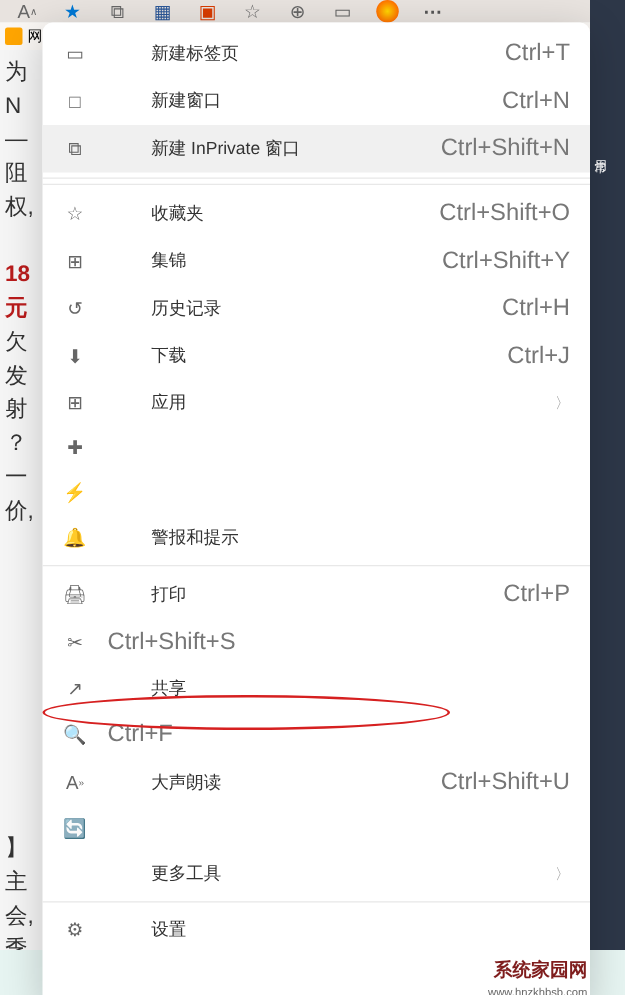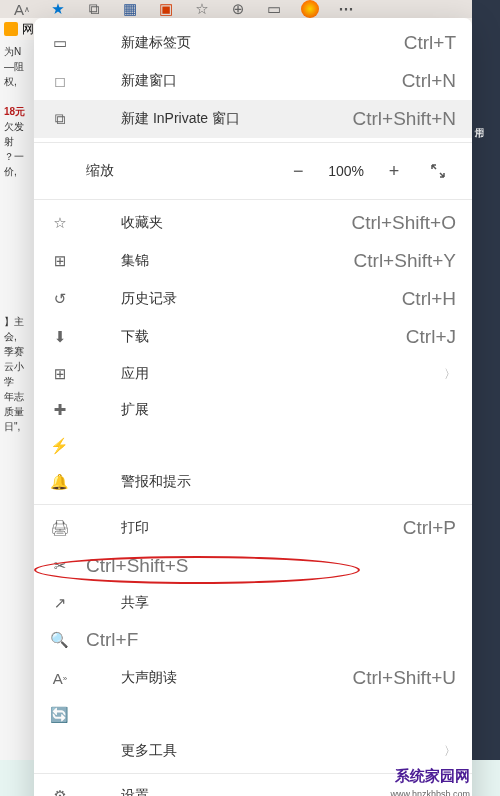--- a/index.html
+++ b/index.html
@@ -54,21 +54,21 @@
       background: #ffa500;
       border-radius: 2px;
       margin-right: 4px;
     }
     .bg-content {
       position: absolute;
       left: 0;
       top: 40px;
       width: 36px;
       height: 720px;
-      font-size: 10px;
+      font-size: 18px;
       color: #333;
       padding: 4px;
       overflow: hidden;
       line-height: 1.5;
     }
     .right-sidebar {
       position: absolute;
       right: 0;
       top: 0;
       width: 28px;
@@ -174,21 +174,21 @@
       border-radius: 50%;
       pointer-events: none;
       z-index: 10;
     }
     .watermark {
       position: absolute;
       right: 30px;
       bottom: 10px;
       font-size: 15px;
       font-weight: bold;
-      color: #4c1d95;
+      color: #7f1d1d;
       text-shadow: 1px 1px 2px rgba(255,255,255,0.8);
     }
     .watermark-sub {
       position: absolute;
       right: 30px;
       bottom: -3px;
       font-size: 9px;
       color: #666;
     }
     .bottom-bg {
@@ -264,31 +264,20 @@
     <span class="menu-icon">□</span>
     <span class="menu-label">新建窗口</span>
     <span class="menu-shortcut">Ctrl+N</span>
   </div>
   <div class="menu-item highlighted">
     <span class="menu-icon">⧉</span>
     <span class="menu-label">新建 InPrivate 窗口</span>
     <span class="menu-shortcut">Ctrl+Shift+N</span>
   </div>
   <div class="divider"></div>
-  <div class="zoom-row">
-    <span class="zoom-label">缩放</span>
-    <span class="zoom-btn">−</span>
-    <span class="zoom-value">100%</span>
-    <span class="zoom-btn">+</span>
-    <span class="fullscreen-btn">
-      <svg width="16" height="16" viewBox="0 0 16 16">
-          <path d="M2 2l4 4M2 2v4M2 2h4M14 14l-4-4M14 14v-4M14 14h-4" stroke="#555" stroke-width="1.5" fill="none"></path>
-        </svg>
-    </span>
-  </div>
   <div class="divider"></div>
   <div class="menu-item">
     <span class="menu-icon">☆</span>
     <span class="menu-label">收藏夹</span>
     <span class="menu-shortcut">Ctrl+Shift+O</span>
   </div>
   <div class="menu-item">
     <span class="menu-icon">⊞</span>
     <span class="menu-label">集锦</span>
     <span class="menu-shortcut">Ctrl+Shift+Y</span>
@@ -303,21 +292,20 @@
     <span class="menu-label">下载</span>
     <span class="menu-shortcut">Ctrl+J</span>
   </div>
   <div class="menu-item">
     <span class="menu-icon">⊞</span>
     <span class="menu-label">应用</span>
     <span class="chevron">〉</span>
   </div>
   <div class="menu-item">
     <span class="menu-icon">✚</span>
-    <span class="menu-label">扩展</span>
   </div>
   <div class="menu-item">
     <span class="menu-icon">⚡</span>
   </div>
   <div class="menu-item">
     <span class="menu-icon">🔔</span>
     <span class="menu-label">警报和提示</span>
   </div>
   <div class="divider"></div>
   <div class="menu-item">

